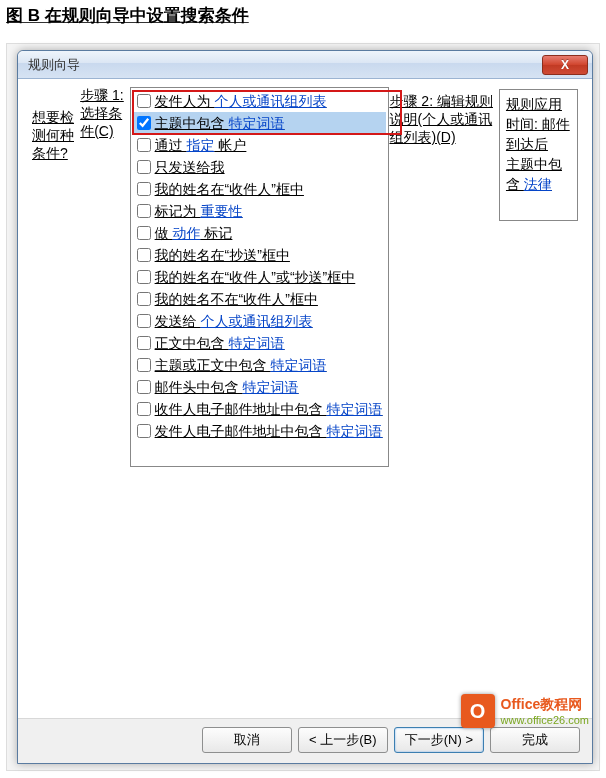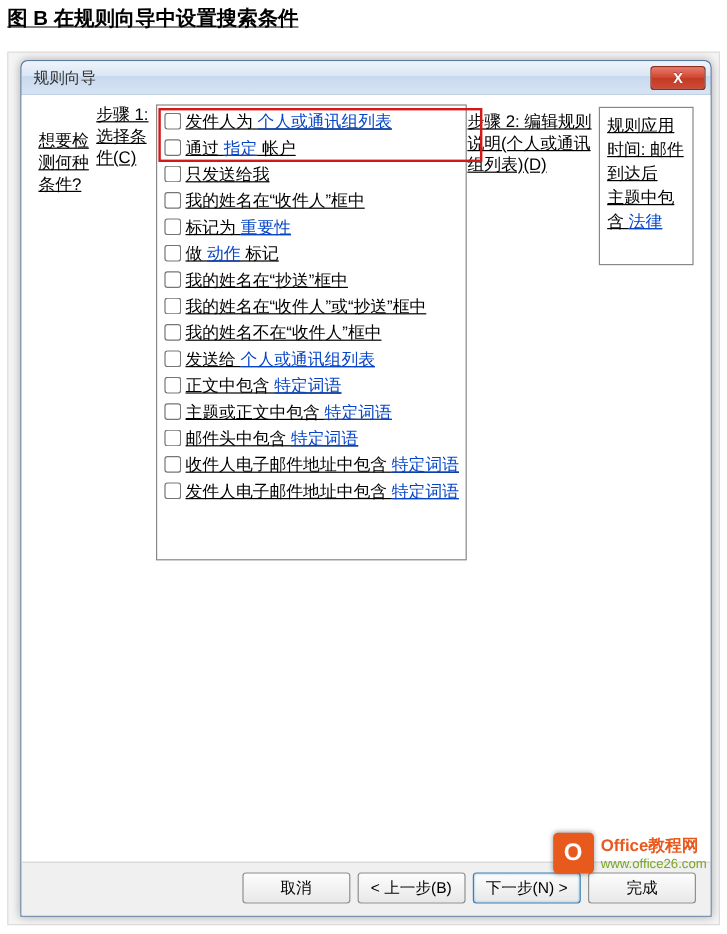--- a/index.html
+++ b/index.html
@@ -232,20 +232,24 @@
       <div class="question">想要检测何种条件?</div>
       <div class="step-label">步骤 1: 选择条件(C)</div>
 
       <div class="conditions-box">
         <div class="highlight-box"></div>
         <div class="conditions-list" id="conditions-list">
             <div class="cond-row">
               <input type="checkbox" class="cond-check" style="">
               <span class="cond-text"><span>发件人为 </span><span class="link-text">个人或通讯组列表</span></span>
             </div>
+            <div class="cond-row selected">
+              <input type="checkbox" class="cond-check" checked="" style="">
+              <span class="cond-text"><span>主题中包含 </span><span class="link-text">特定词语</span></span>
+            </div>
             <div class="cond-row">
               <input type="checkbox" class="cond-check" style="">
               <span class="cond-text"><span>通过 </span><span class="link-text">指定</span><span> 帐户</span></span>
             </div>
             <div class="cond-row">
               <input type="checkbox" class="cond-check" style="">
               <span class="cond-text"><span>只发送给我</span></span>
             </div>
             <div class="cond-row">
               <input type="checkbox" class="cond-check" style="">

